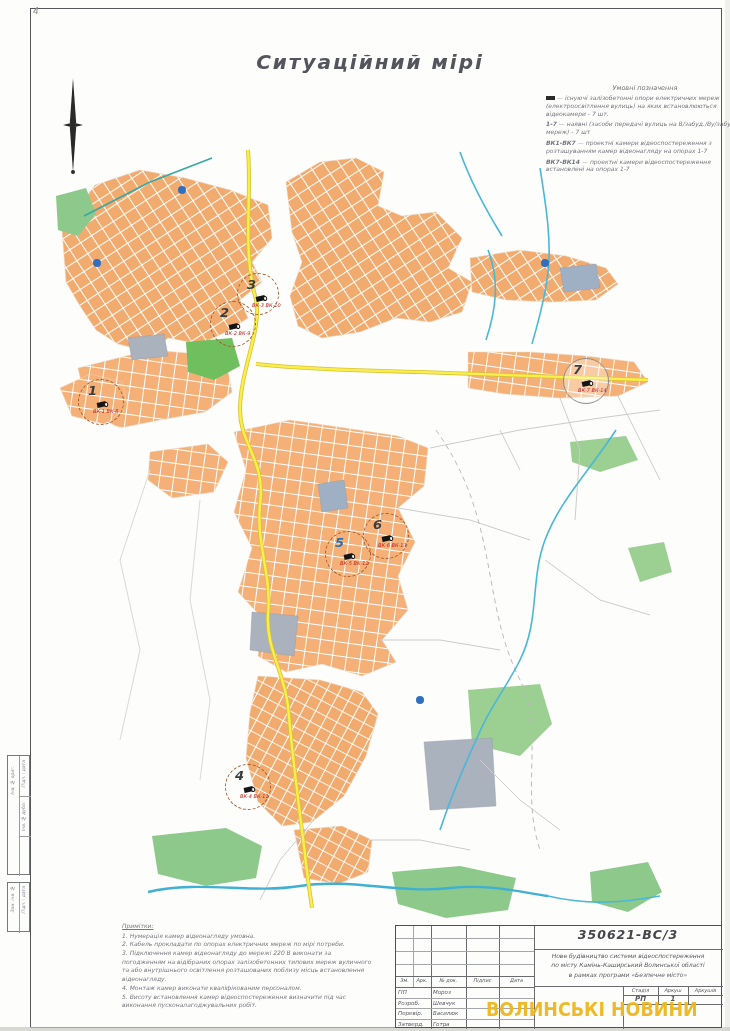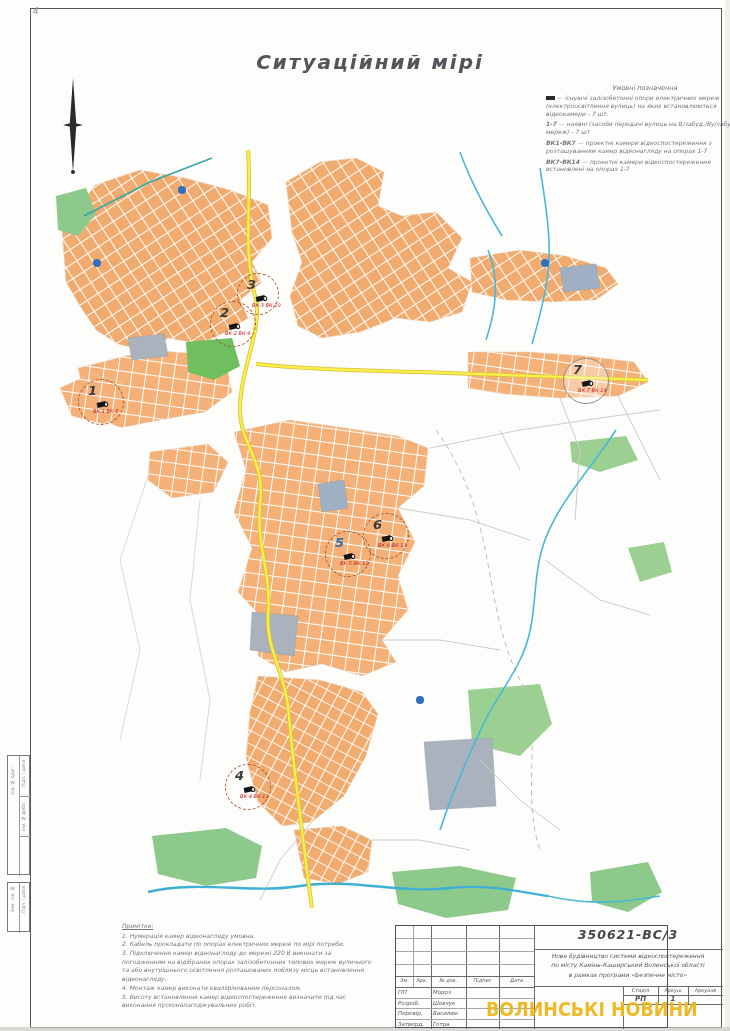--- a/index.html
+++ b/index.html
@@ -29,21 +29,21 @@
   .marker .num{position:absolute;top:3px;left:9px;font:italic bold 13px "DejaVu Sans",sans-serif;color:#3c3c3c;}
   .marker .cam{position:absolute;left:18px;top:22px;width:9px;height:4.5px;background:#151515;transform:rotate(-12deg);}
   .marker .cam::after{content:"";position:absolute;right:-2px;top:1px;width:2.5px;height:2.5px;background:#ffffff;border:.5px solid #111;border-radius:50%;}
   .marker .vk{position:absolute;left:14px;top:28px;font:italic 5px "DejaVu Sans",sans-serif;color:#c02020;line-height:1.2;white-space:nowrap;}
 
   
   .notes{position:absolute;left:122px;top:922px;width:250px;font:italic 6px "DejaVu Sans",sans-serif;color:#76777d;line-height:1.45;}
   .notes .nh{text-decoration:underline;margin-bottom:1px;}
 
   
-  .tb{position:absolute;left:395px;top:925px;width:273px;height:103px;border:1.4px solid #4e4f55;box-sizing:border-box;font-style:italic;color:#55565c;}
+  .tb{position:absolute;left:395px;top:925px;width:327px;height:103px;border:1.4px solid #4e4f55;box-sizing:border-box;font-style:italic;color:#55565c;}
   .tb .vl,.tb .hl{position:absolute;background:#6a6b70;}
   .tb .vl{width:1px;}
   .tb .hl{height:1px;}
   .tb .vl.lt,.tb .hl.lt{background:#a5a6aa;}
   .tb .docnum{position:absolute;left:139px;top:1px;width:186px;text-align:center;
       font:italic bold 12.5px "DejaVu Sans",sans-serif;color:#45464c;letter-spacing:1px;}
   .tb .desc{position:absolute;left:139px;top:25px;width:186px;text-align:center;font-size:6px;line-height:1.55;}
   .tb .stage-lbl{position:absolute;top:61px;font-size:5px;text-align:center;}
   .tb .stage-val{position:absolute;top:69px;font-size:7px;text-align:center;font-weight:bold;}
   .tb .hdr{position:absolute;top:51px;font-size:5px;text-align:center;}

